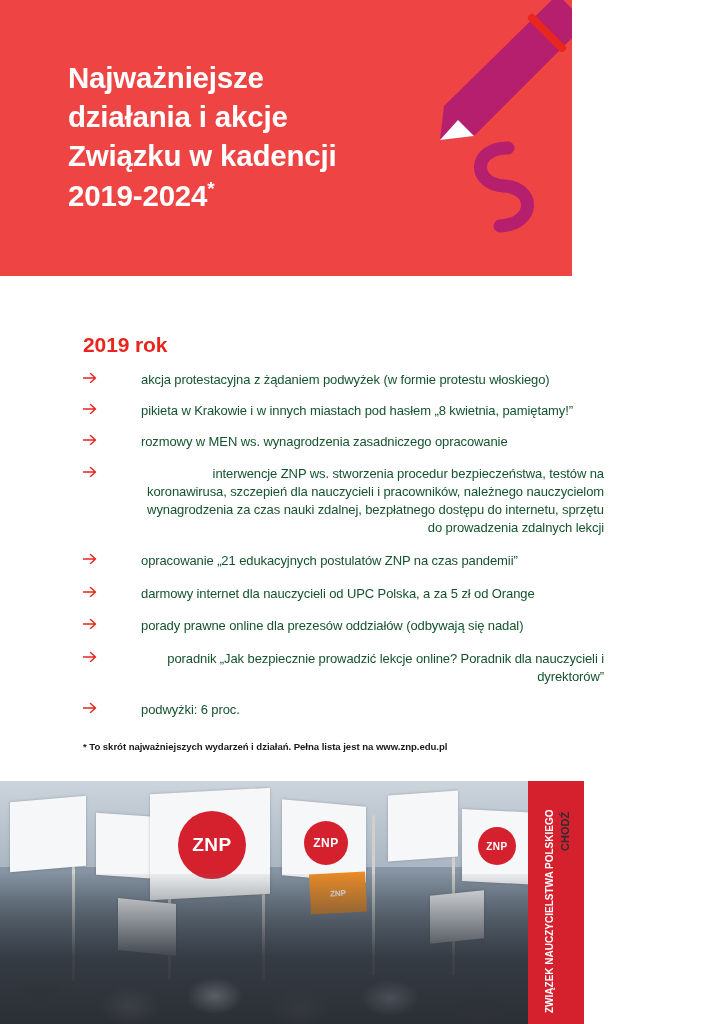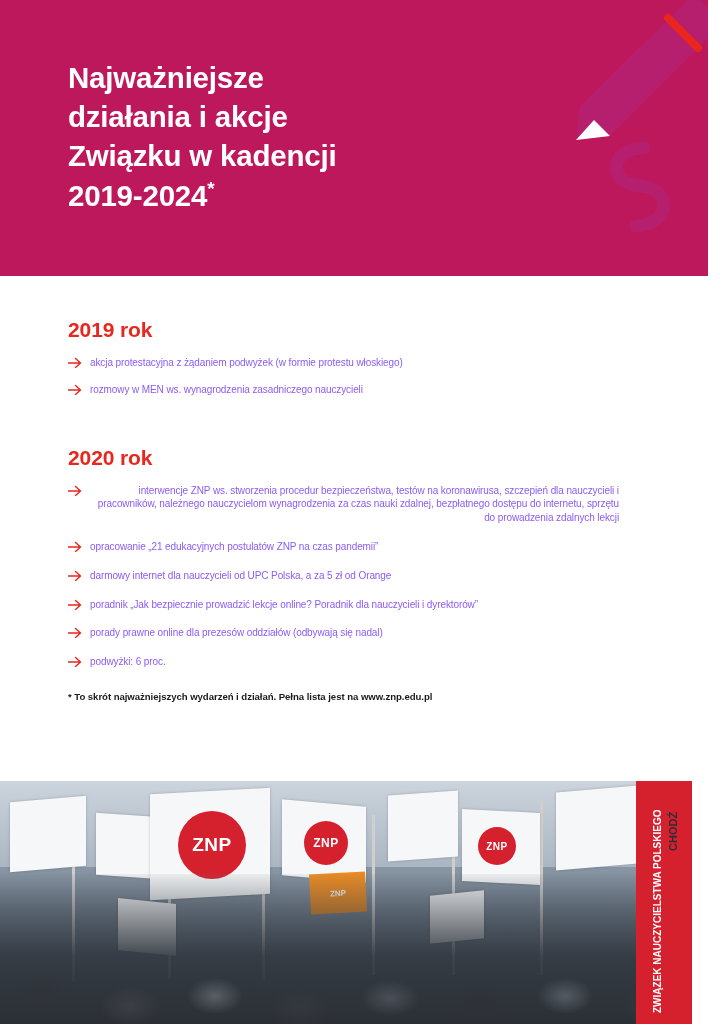--- a/index.html
+++ b/index.html
@@ -11,23 +11,23 @@
     height: 1024px;
     background: #ffffff;
     font-family: "Liberation Sans", sans-serif;
     overflow: hidden;
     position: relative;
   }
 
   
   .header {
     position: relative;
-    width: 708px;
+    width: 572px;
     height: 276px;
-    background: #be185d;
+    background: #ef4444;
     overflow: hidden;
   }
   .header-title {
     position: absolute;
     left: 68px;
     top: 58px;
     color: #ffffff;
     font-size: 29.5px;
     font-weight: bold;
     line-height: 1.33;
@@ -44,21 +44,21 @@
     right: -10px;
     top: -12px;
     width: 260px;
     height: 290px;
     z-index: 1;
   }
 
   
   .content {
     position: relative;
-    padding: 0;
+    padding: 15px;
     width: 667px;
     height: 505px;
     background: #ffffff;
     box-sizing: border-box;
   }
   .section {
     padding-left: 68px;
     padding-right: 48px;
   }
   .section-heading {
@@ -90,42 +90,43 @@
   .arrow-icon {
     flex: 0 0 auto;
     width: 16px;
     margin-right: 6px;
     margin-top: 1px;
     color: #e8261d;
     line-height: 1;
   }
   .arrow-icon svg { display: block; }
   .item-text {
-    font-size: 10px;
-    color: #8b5cf6;
+    font-size: 13px;
+    color: #14532d;
     line-height: 1.38;
     letter-spacing: -0.1px;
+    margin-left: 36px;
   }
 
   .footnote {
     padding-left: 68px;
     padding-right: 40px;
     margin-top: 22px;
     font-size: 9.6px;
     font-weight: bold;
     color: #1a1a1a;
     letter-spacing: -0.05px;
   }
 
   
   .photo {
     position: absolute;
     left: 0;
     top: 781px;
-    width: 692px;
+    width: 584px;
     height: 243px;
     overflow: hidden;
     background: linear-gradient(to bottom, #b9c4cf 0%, #93a1b0 25%, #6d7b8a 60%, #4d5864 100%);
   }
   .photo-sky {
     position: absolute;
     left: 0; top: 0; width: 720px; height: 86px;
     background: linear-gradient(to bottom, #ccd4dc 0%, #aab6c2 100%);
   }
   .crowd {
@@ -233,36 +234,43 @@
 
       <div class="item">
         <span class="arrow-icon">
           <svg width="15" height="11" viewBox="0 0 15 11">
               <path d="M0 6 H12 M7.5 1.5 L12.5 6 L7.5 10.5" fill="none" stroke="#e8261d" stroke-width="1.4" stroke-linecap="round" stroke-linejoin="round"></path>
             </svg>
         </span>
         <span class="item-text">akcja protestacyjna z żądaniem podwyżek (w formie protestu włoskiego)</span>
       </div>
 
-
-      <div class="item">
-        <span class="arrow-icon">
-          <svg width="15" height="11" viewBox="0 0 15 11">
-              <path d="M0 6 H12 M7.5 1.5 L12.5 6 L7.5 10.5" fill="none" stroke="#e8261d" stroke-width="1.4" stroke-linecap="round" stroke-linejoin="round"></path>
-            </svg>
-        </span>
-        <span class="item-text">rozmowy w MEN ws. wynagrodzenia zasadniczego nauczycieli</span>
+      <div class="item">
+        <span class="arrow-icon">
+          <svg width="15" height="11" viewBox="0 0 15 11">
+              <path d="M0 6 H12 M7.5 1.5 L12.5 6 L7.5 10.5" fill="none" stroke="#e8261d" stroke-width="1.4" stroke-linecap="round" stroke-linejoin="round"></path>
+            </svg>
+        </span>
+        <span class="item-text">pikieta w Krakowie i w innych miastach pod hasłem „8 kwietnia, pamiętamy!”</span>
+      </div>
+
+      <div class="item">
+        <span class="arrow-icon">
+          <svg width="15" height="11" viewBox="0 0 15 11">
+              <path d="M0 6 H12 M7.5 1.5 L12.5 6 L7.5 10.5" fill="none" stroke="#e8261d" stroke-width="1.4" stroke-linecap="round" stroke-linejoin="round"></path>
+            </svg>
+        </span>
+        <span class="item-text">rozmowy w MEN ws. wynagrodzenia zasadniczego opracowanie</span>
       </div>
 
 
     </div>
   </div>
 
   <div class="section sec-2020">
-    <div class="section-heading">2020 rok</div>
     <div class="items">
 
       <div class="item">
         <span class="arrow-icon">
           <svg width="15" height="11" viewBox="0 0 15 11">
               <path d="M0 6 H12 M7.5 1.5 L12.5 6 L7.5 10.5" fill="none" stroke="#e8261d" stroke-width="1.4" stroke-linecap="round" stroke-linejoin="round"></path>
             </svg>
         </span>
         <span class="item-text">interwencje ZNP ws. stworzenia procedur bezpieczeństwa, testów na koronawirusa, szczepień dla nauczycieli i pracowników, należnego nauczycielom wynagrodzenia za czas nauki zdalnej, bezpłatnego dostępu do internetu, sprzętu do prowadzenia zdalnych lekcji</span>
       </div>
@@ -284,30 +292,30 @@
         </span>
         <span class="item-text">darmowy internet dla nauczycieli od UPC Polska, a za 5 zł od Orange</span>
       </div>
 
       <div class="item">
         <span class="arrow-icon">
           <svg width="15" height="11" viewBox="0 0 15 11">
               <path d="M0 6 H12 M7.5 1.5 L12.5 6 L7.5 10.5" fill="none" stroke="#e8261d" stroke-width="1.4" stroke-linecap="round" stroke-linejoin="round"></path>
             </svg>
         </span>
+        <span class="item-text">porady prawne online dla prezesów oddziałów (odbywają się nadal)</span>
+      </div>
+
+      <div class="item">
+        <span class="arrow-icon">
+          <svg width="15" height="11" viewBox="0 0 15 11">
+              <path d="M0 6 H12 M7.5 1.5 L12.5 6 L7.5 10.5" fill="none" stroke="#e8261d" stroke-width="1.4" stroke-linecap="round" stroke-linejoin="round"></path>
+            </svg>
+        </span>
         <span class="item-text">poradnik „Jak bezpiecznie prowadzić lekcje online? Poradnik dla nauczycieli i dyrektorów”</span>
-      </div>
-
-      <div class="item">
-        <span class="arrow-icon">
-          <svg width="15" height="11" viewBox="0 0 15 11">
-              <path d="M0 6 H12 M7.5 1.5 L12.5 6 L7.5 10.5" fill="none" stroke="#e8261d" stroke-width="1.4" stroke-linecap="round" stroke-linejoin="round"></path>
-            </svg>
-        </span>
-        <span class="item-text">porady prawne online dla prezesów oddziałów (odbywają się nadal)</span>
       </div>
 
       <div class="item">
         <span class="arrow-icon">
           <svg width="15" height="11" viewBox="0 0 15 11">
               <path d="M0 6 H12 M7.5 1.5 L12.5 6 L7.5 10.5" fill="none" stroke="#e8261d" stroke-width="1.4" stroke-linecap="round" stroke-linejoin="round"></path>
             </svg>
         </span>
         <span class="item-text">podwyżki: 6 proc.</span>
       </div>

